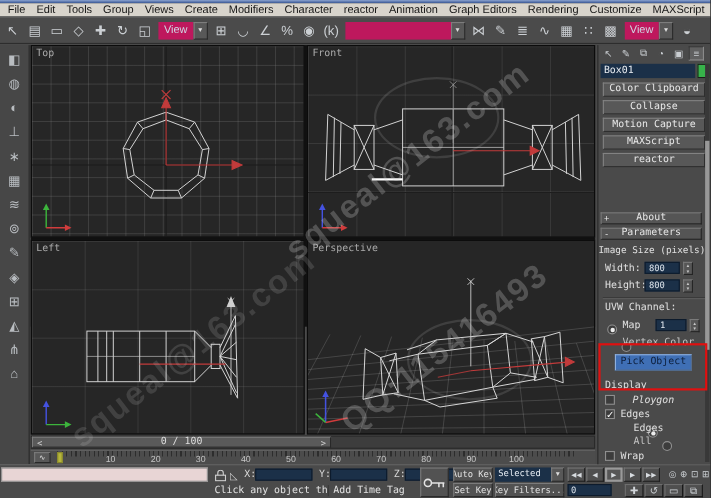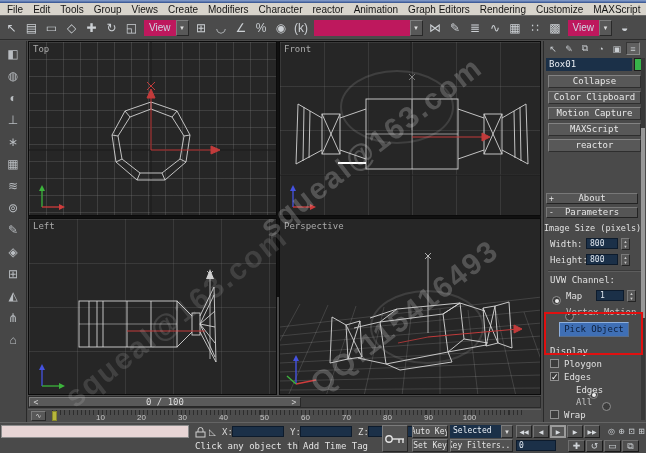--- a/index.html
+++ b/index.html
@@ -491,22 +491,22 @@
         <span>⧉</span>
         <span>◔</span>
         <span>▣</span>
         <span>≡</span>
       </div>
 
     <div class="cp objname mono">Box01</div>
     <div class="cp swatch"></div>
 
     <div class="cp utilbtns">
+        <span class="util-btn">Color Clipboard</span>
         <span class="util-btn">Collapse</span>
-        <span class="util-btn">Color Clipboard</span>
         <span class="util-btn">Motion Capture</span>
         <span class="util-btn">MAXScript</span>
         <span class="util-btn">reactor</span>
       </div>
 
     <div class="cp rollout" style="top:152px;">
       <span class="roll-state">+</span>
       <span>About</span>
     </div>
     <div class="cp rollout" style="top:166px;">
@@ -527,28 +527,28 @@
     <div class="cp divider"></div>
 
     <span class="cp plabel" style="left:6px;top:234px;">UVW Channel:</span>
 
     <span class="cp rdot sel" style="left:8px;top:250px;"></span>
     <span class="cp plabel" style="left:22px;top:250px;">Map</span>
     <div class="cp pfield mono" style="left:52px;top:249px;width:28px;">1</div>
     <span class="cp spin" style="left:83px;top:249px;"></span>
 
     <span class="cp rdot" style="left:8px;top:266px;"></span>
-    <span class="cp plabel" style="left:22px;top:266px;color:#c3c3c3;">Vertex Motion</span>
+    <span class="cp plabel" style="left:22px;top:266px;color:#c3c3c3;">Vertex Color</span>
 
     <div class="cp pickbtn">Pick Object</div>
 
     <span class="cp plabel" style="left:6px;top:305px;">Display</span>
 
     <span class="cp cbox" style="left:6px;top:318px;"></span>
-    <span class="cp plabel" style="left:20px;top:318px;">Ploygon</span>
+    <span class="cp plabel" style="left:31px;top:318px;font-style:italic;">Ploygon</span>
 
     <span class="cp cbox" style="left:6px;top:331px;">✓</span>
     <span class="cp plabel" style="left:20px;top:331px;">Edges</span>
 
     <span class="cp rdot sel" style="left:18px;top:344px;"></span>
     <span class="cp plabel" style="left:32px;top:344px;">Edges</span>
 
     <span class="cp rdot" style="left:18px;top:356px;"></span>
     <span class="cp plabel" style="left:32px;top:356px;color:#c3c3c3;">All</span>
 

